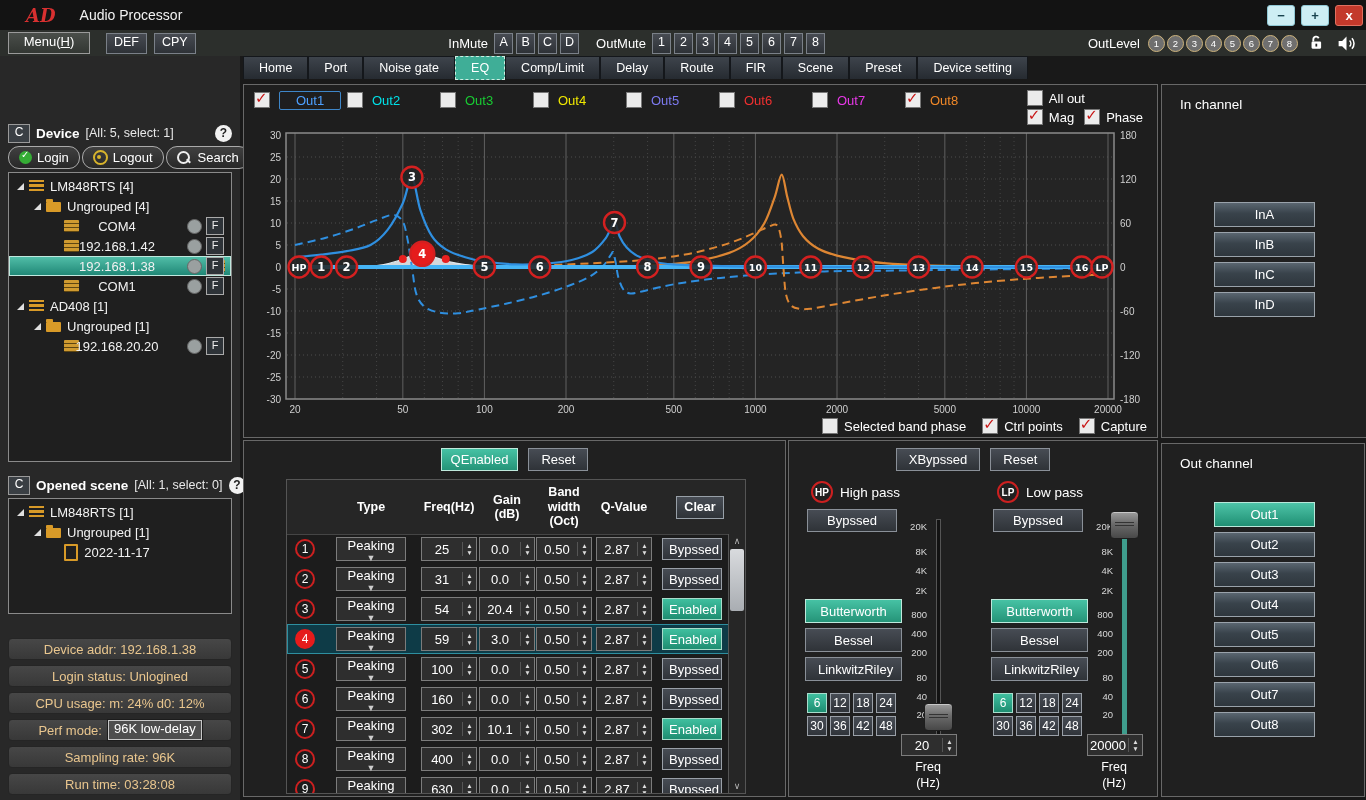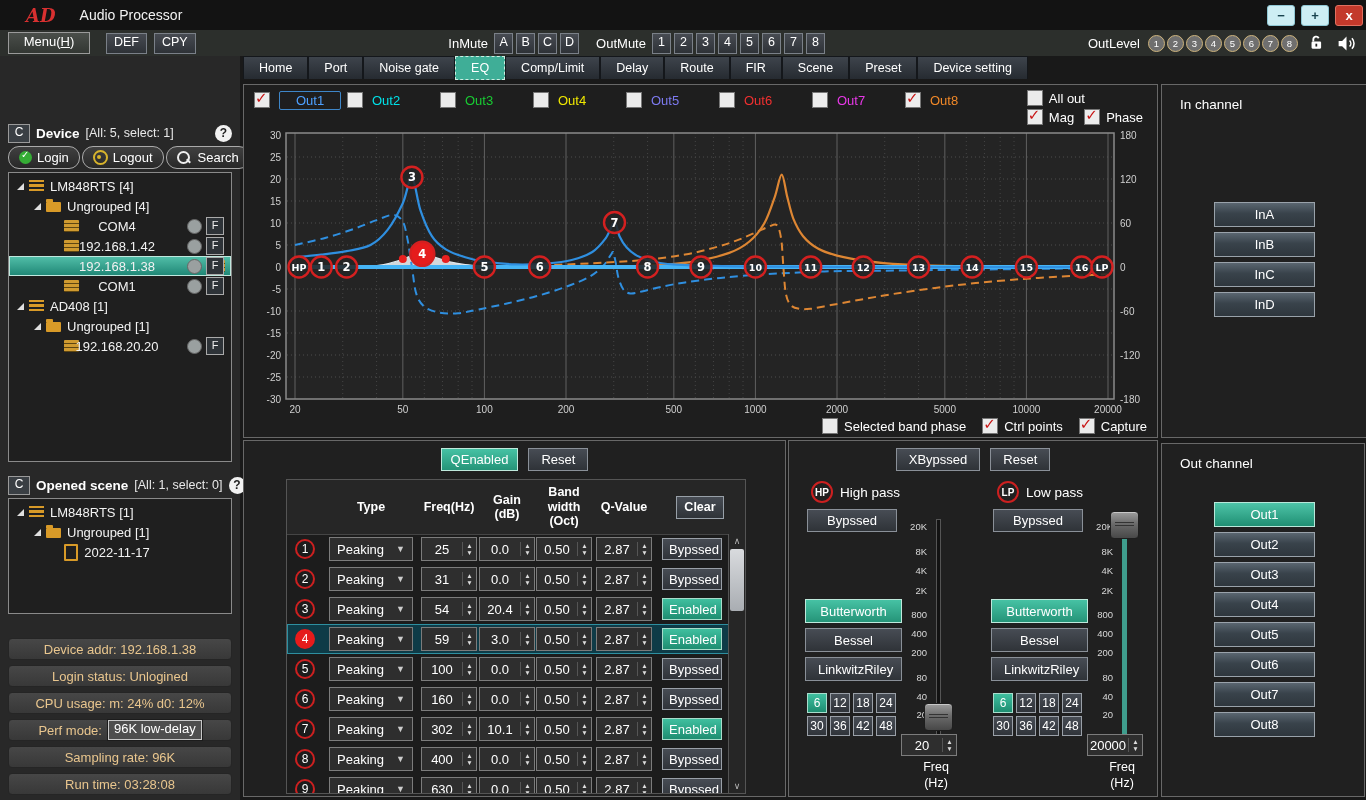--- a/index.html
+++ b/index.html
@@ -88,21 +88,21 @@
   .thead{position:absolute;left:0;right:0;top:0;height:54px;background:#262626;border-bottom:1px solid #454545;display:grid;
          grid-template-columns:36px 96px 60px 56px 58px 62px 1fr;align-items:center;justify-items:center;
          color:#fff;font-weight:bold;font-size:12.5px;text-align:center;white-space:pre-line;line-height:1.15;}
   .clear-btn{width:48px;height:23px;background:linear-gradient(#474c54,#2f3338);border:1px solid #98a0a8;color:#fff;font-weight:bold;font-size:12.5px;}
   .rows{position:absolute;left:0;right:16px;top:54px;bottom:0;}
   .trow{height:30px;display:grid;grid-template-columns:36px 96px 60px 56px 58px 62px 1fr;align-items:center;justify-items:center;}
   .trow.sel{background:#0e3b47;box-shadow:inset 0 0 0 1px #2e8fa0;}
   .badge{width:20px;height:20px;border-radius:50%;border:2px solid #cc2020;color:#fff;font-size:12px;display:flex;align-items:center;justify-content:center;box-sizing:border-box;}
   .badge.bsel{background:#e51c1c;border-color:#e51c1c;}
   .ctl{height:24px;background:#2e2e2e;border:1px solid #7c7c7c;display:flex;align-items:center;color:#fff;font-size:13px;box-sizing:border-box;align-self:center;}
-  .ctl.dd{width:84px;justify-content:space-between;padding:0 7px;}
+  .ctl.dd{width:70px;justify-content:space-between;padding:0 7px;flex-direction:column;}
   .caret{color:#ccc;font-size:9px;}
   .ctl.spin{width:100%;max-width:56px;}
   .sv{flex:1;text-align:center;}
   .arrs{width:13px;border-left:1px solid #555;display:flex;flex-direction:column;align-items:center;justify-content:center;}
   .arrs span{font-size:6.5px;line-height:7px;color:#ddd;}
   .stbtn{width:60px;height:22px;font-size:13px;color:#fff;}
   .state-en{background:linear-gradient(#3fbf9f,#1e8d71);border:1px solid #a8ddcc;}
   .state-by{background:linear-gradient(#474c54,#30343a);border:1px solid #9aa0a8;}
   .vscroll{position:absolute;right:0;top:54px;bottom:0;width:16px;background:#262626;border-left:1px solid #555;}
   .vs-up{position:absolute;top:0;left:0;right:0;height:14px;color:#b8b8b8;font-size:9px;text-align:center;line-height:14px;}
@@ -121,21 +121,21 @@
        display:flex;align-items:center;justify-content:center;box-sizing:border-box;}
   .slp.on{background:linear-gradient(#3fbf9f,#1e8d71);border:1px solid #a8ddcc;}
   .scale-lab{position:absolute;width:30px;text-align:right;color:#d8d8d8;font-size:9.5px;}
   .track{position:absolute;left:131px;top:38px;width:5px;height:219px;background:#121212;border:1px solid #555;box-sizing:border-box;}
   .track-fill{position:absolute;left:131px;width:5px;background:#3f9d8d;}
   .thumb{position:absolute;left:119px;width:27px;height:26px;border-radius:4px;border:1px solid #1e1e1e;
          background:linear-gradient(#9d9d9d,#6b6b6b 45%,#484848);box-shadow:inset 0 1px 0 #c8c8c8;}
   .thumb::after{content:"";position:absolute;left:4px;right:4px;top:10px;height:6px;
          background:repeating-linear-gradient(#333 0 1px,transparent 1px 3px);}
   .fbox{position:absolute;left:96px;width:62px;height:22px;}
-  .flab{position:absolute;left:100px;width:62px;text-align:center;color:#fff;font-size:12.5px;}
+  .flab{position:absolute;left:92px;width:62px;text-align:center;color:#fff;font-size:12.5px;}
   
   .io-title{position:absolute;left:18px;top:12px;color:#fff;font-size:13.5px;}
   .io-btn{position:absolute;left:52px;width:101px;height:25px;background:linear-gradient(#5a6670,#39434b 45%,#2e363d);
           border:1px solid #99a2aa;color:#fff;font-size:13px;}
   .io-btn.on{background:linear-gradient(#4ec4a8,#1f8f73);border:1px solid #b8e8da;}
 </style>
 </head>
 <body>
 
 <div class="titlebar">

